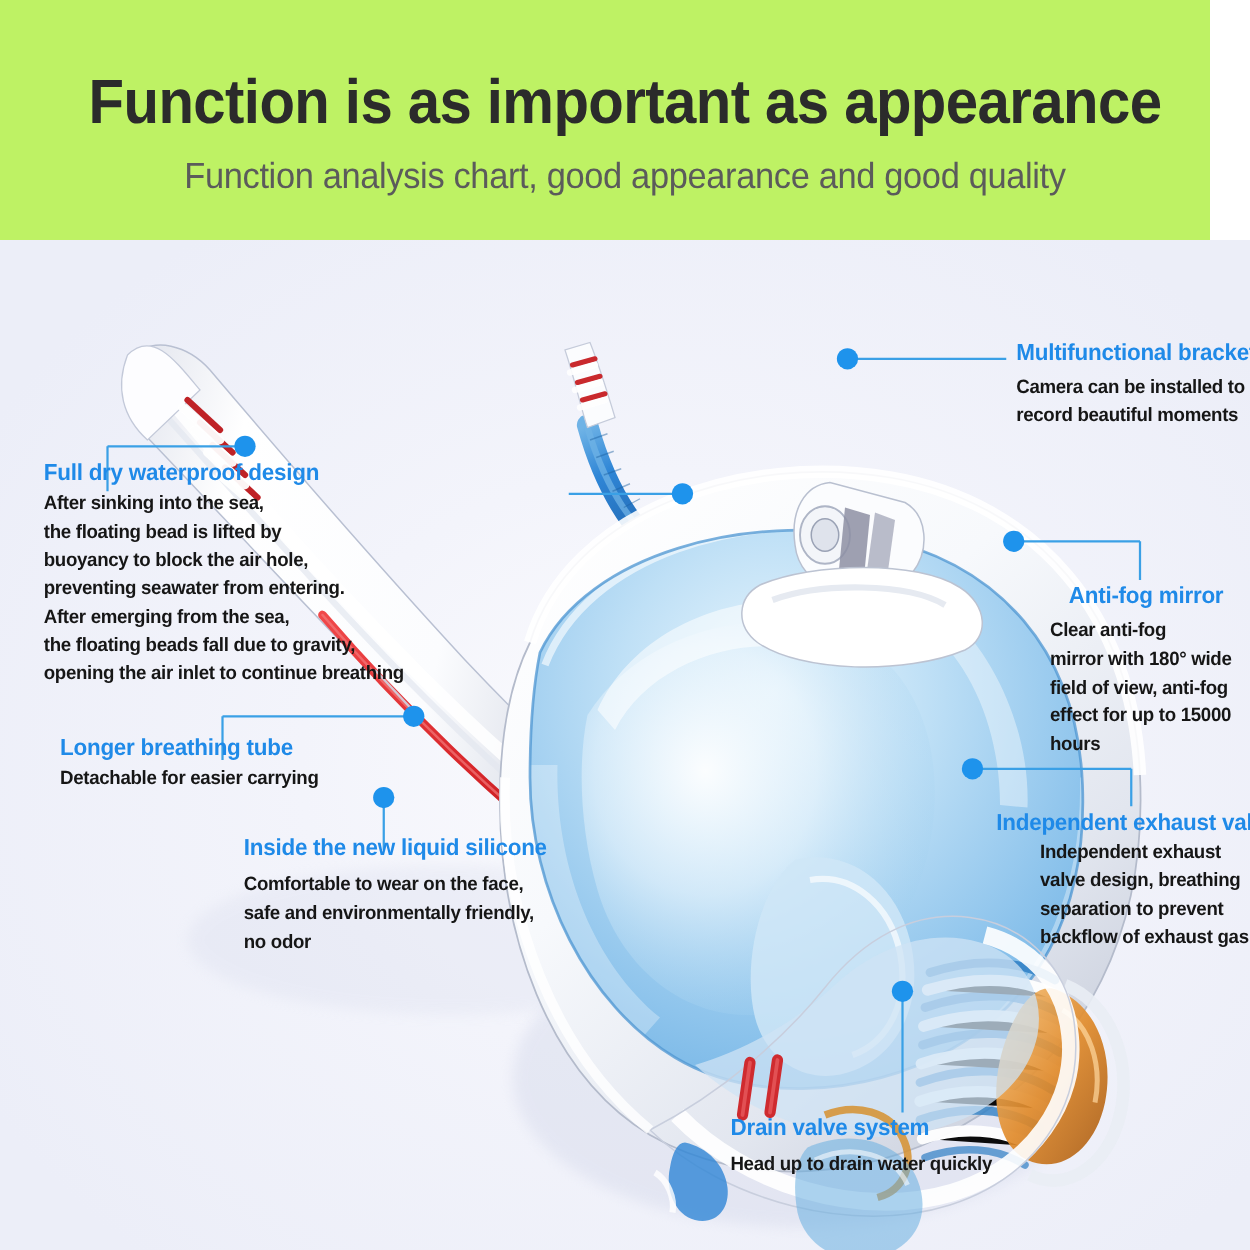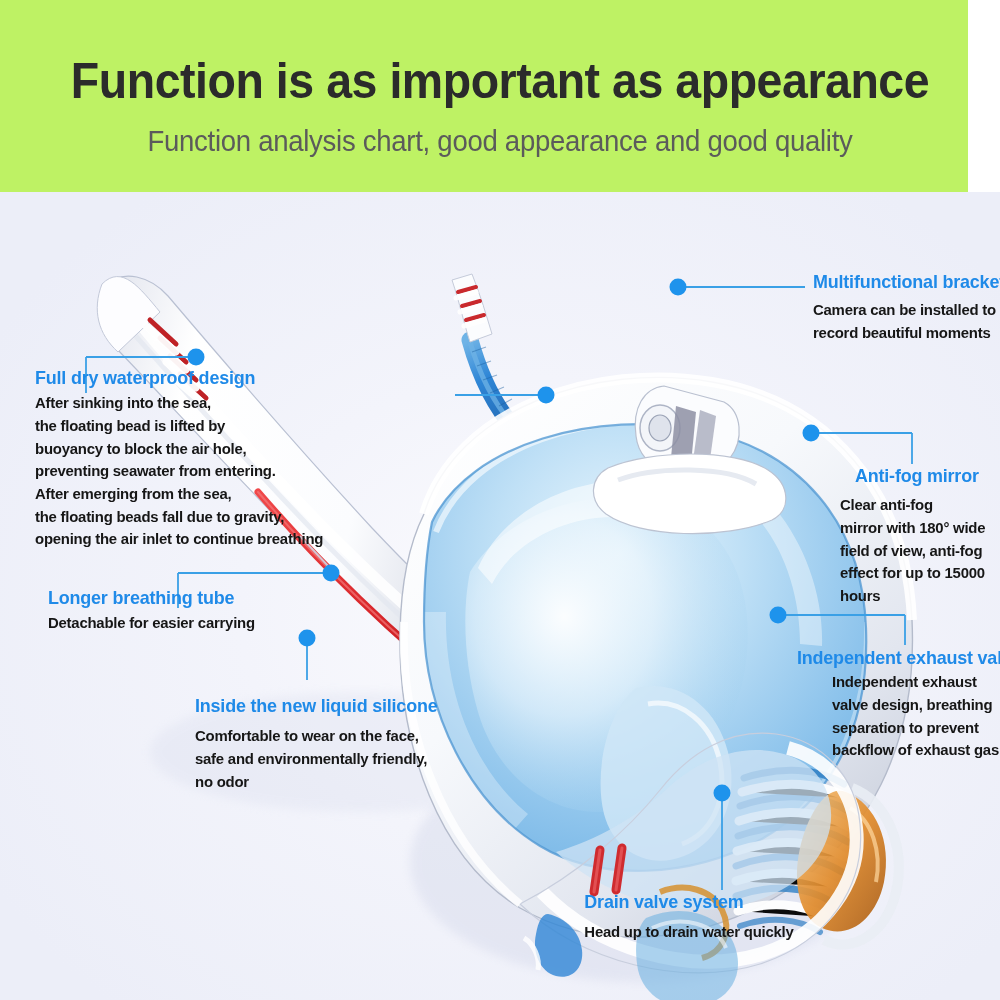--- a/index.html
+++ b/index.html
@@ -365,21 +365,21 @@
 After emerging from the sea,
 the floating beads fall due to gravity,
 opening the air inlet to continue breathing</div>
   </div>
 
   <div class="ann" style="left:48px;top:588px;width:300px;">
     <div class="head">Longer breathing tube</div>
     <div class="body">Detachable for easier carrying</div>
   </div>
 
-  <div class="ann" style="left:195px;top:696px;width:290px;">
+  <div class="ann" style="left:195px;top:668px;width:290px;">
     <div class="head">Inside the new liquid silicone</div>
     <div class="body" style="margin-top:9px;">Comfortable to wear on the face,
 safe and environmentally friendly,
 no odor</div>
   </div>
 
 
   <div class="ann" style="left:813px;top:272px;width:190px;">
     <div class="head">Multifunctional bracket</div>
     <div class="body" style="margin-top:7px;">Camera can be installed to

